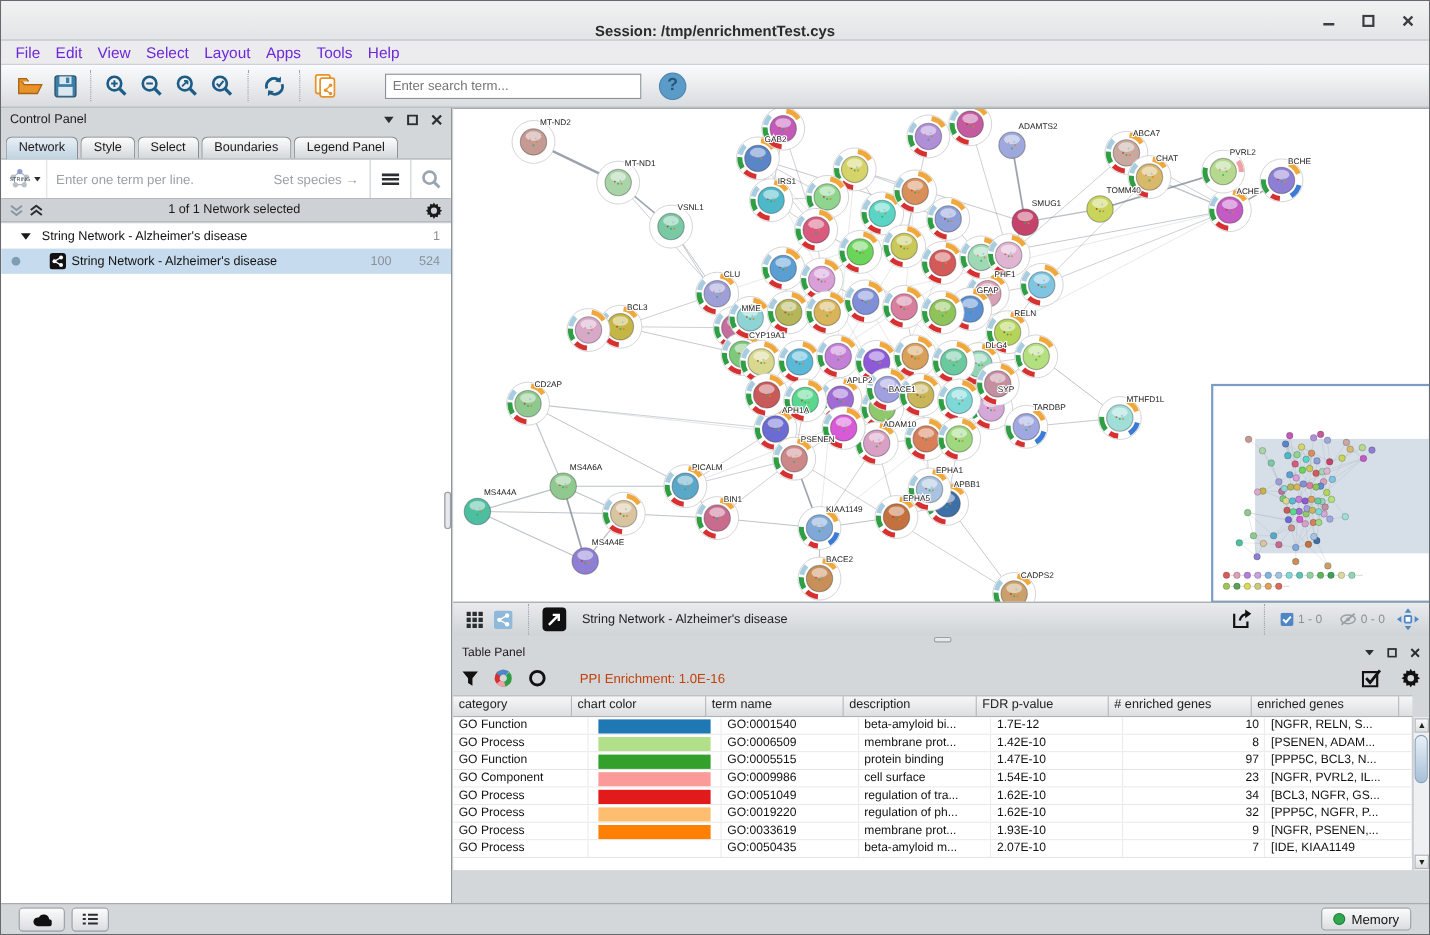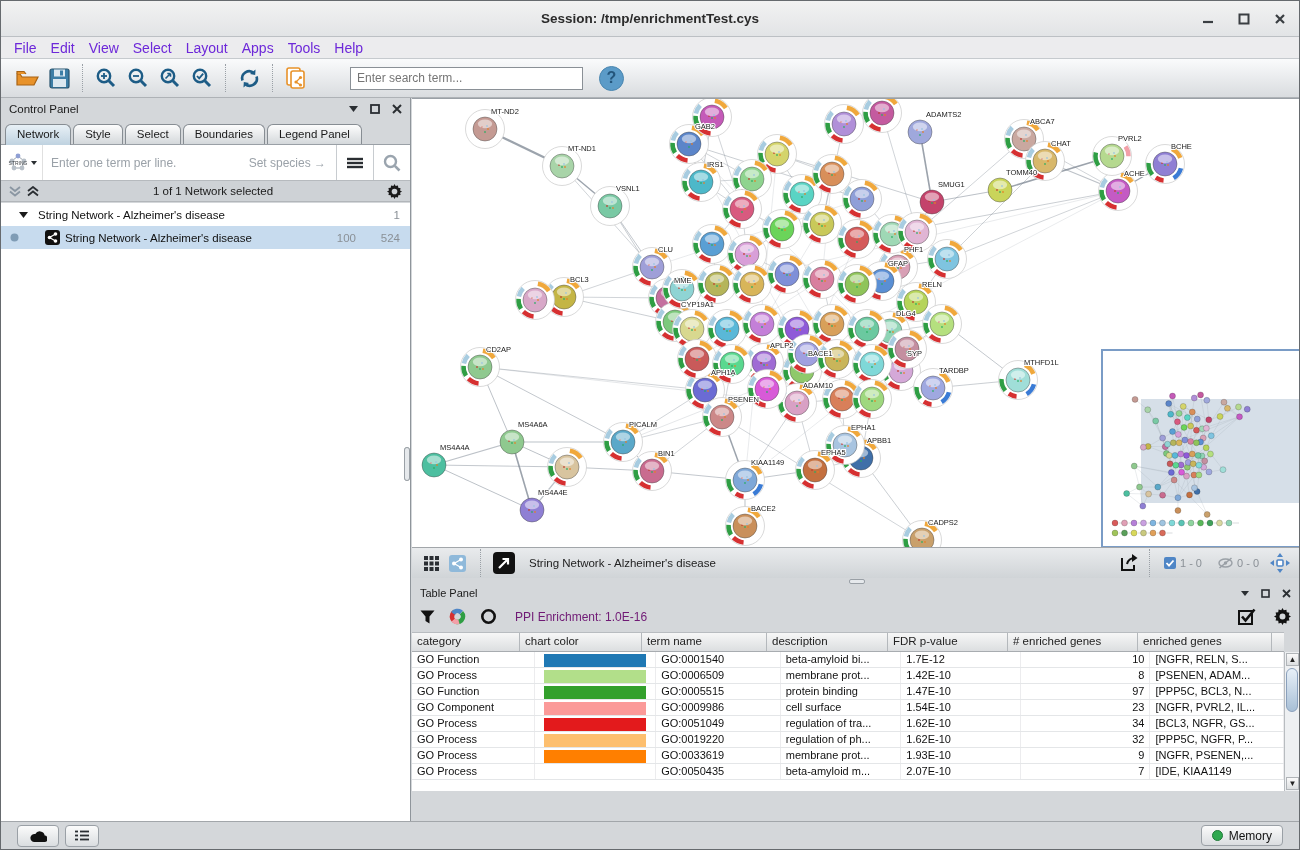--- a/index.html
+++ b/index.html
@@ -3,21 +3,21 @@
 <meta charset="utf-8">
 <style>
   * { margin:0; padding:0; box-sizing:border-box; }
   html,body { background:#888; }
   .window { position:relative; width:1300px; height:850px; background:#d4d7da;
     font-family:"Liberation Sans",sans-serif; border:1px solid #666a6e; overflow:hidden; }
 
   
   .titlebar { position:absolute; top:0; left:0; right:0; height:36px;
     background:linear-gradient(#f2f2f2,#e2e4e6); border-bottom:1px solid #bcc0c4;
-    display:flex; align-items:center; justify-content:center; }
+    display:flex; align-items:flex-end; justify-content:center; }
   .titlebar .title { font-weight:bold; font-size:13.5px; color:#2b2b2b; }
   .win-controls { position:absolute; right:12px; top:0; height:36px; display:flex; align-items:center; gap:22px; }
   .win-btn { width:14px; height:14px; display:flex; align-items:center; justify-content:center; cursor:pointer; }
 
   
   .menubar { position:absolute; top:36px; left:0; right:0; height:22px; background:#ececee;
     border-bottom:1px solid #c6cace; display:flex; align-items:center; padding-left:6px; }
   .menu-item { font-size:14px; color:#6d28d9; padding:2px 7px; cursor:default; }
 
   
@@ -74,21 +74,21 @@
   .h-grip { position:absolute; top:1px; left:437px; width:16px; height:5px; background:#e6e9ec;
     border:1px solid #9aa0a6; border-radius:2px; }
   .v-grip { position:absolute; left:403px; top:349px; width:6px; height:34px; background:#e6e9ec;
     border:1px solid #9aa0a6; border-radius:3px; }
 
   
   .table-panel { position:absolute; top:487px; left:0; right:0; bottom:0; background:#d4d7da; }
   .tp-header { height:16px; display:flex; align-items:center; padding:0 8px; }
   .tp-title { font-size:11px; color:#1a1a1a; flex:1; }
   .tp-tools { height:31px; display:flex; align-items:center; padding:0 8px; gap:14px; }
-  .ppi-text { font-size:12px; color:#701a75; margin-left:4px; flex:1; }
+  .ppi-text { font-size:12px; color:#c2410c; margin-left:16px; flex:1; }
   .tp-thead { position:absolute; top:47px; left:0; right:15px; height:20px; display:flex;
     background:linear-gradient(#f7f7f7,#dcdee0); border-top:1px solid #b8bcc0; border-bottom:1px solid #a8acb0; }
   .th-cell { font-size:11.5px; color:#222; padding:2px 5px; border-right:1px solid #b4b8bc; overflow:hidden; white-space:nowrap; }
   .tp-rows { position:absolute; top:67px; left:0; right:15px; height:139px; background:#fff; overflow:hidden; }
   .t-row { height:16px; display:flex; border-bottom:1px solid #e4e6e8; background:#fff; cursor:default; }
   .t-cell { font-size:11px; color:#111; padding:1px 5px; border-right:1px solid #ececee; overflow:hidden; white-space:nowrap; }
   .t-cell.num { text-align:right; }
   .swatch { height:13px; margin:1px 4px; flex:1; }
   .tp-scroll { position:absolute; top:67px; right:0; width:15px; height:139px; background:#eef0f2; border-left:1px solid #b8bcc0; }
   .scroll-arrow { position:absolute; left:1px; width:13px; height:13px; display:flex; align-items:center; justify-content:center;

